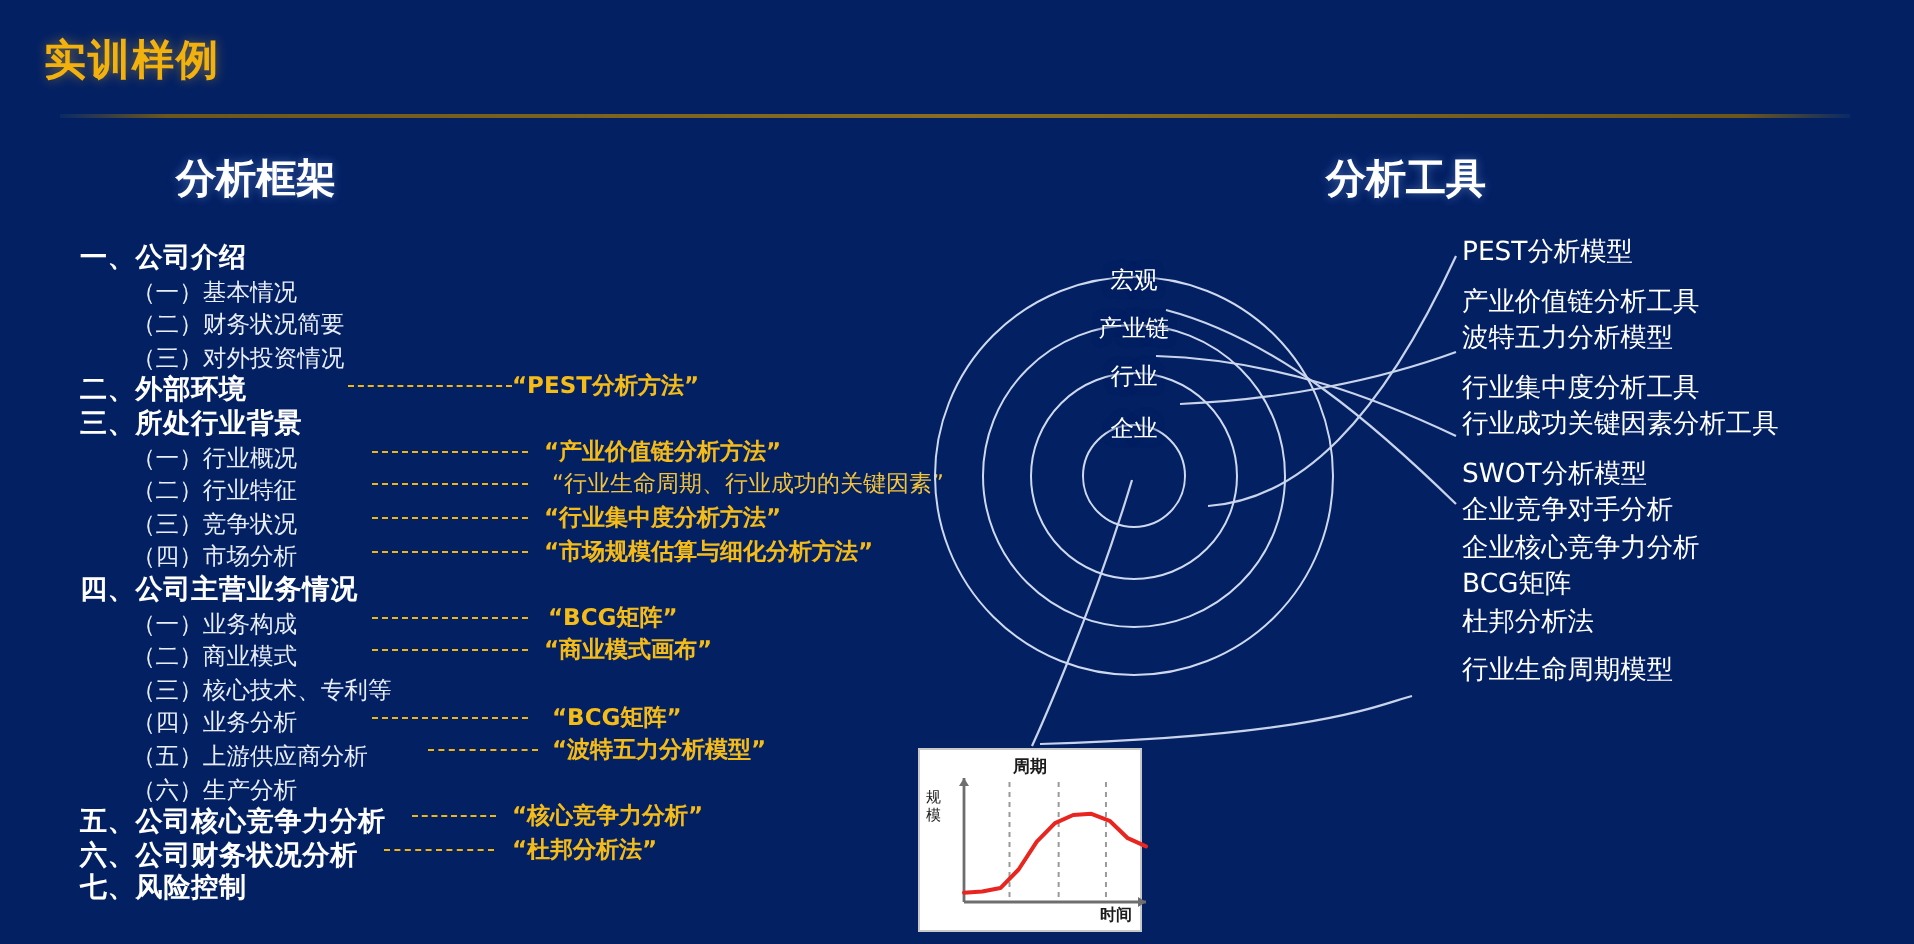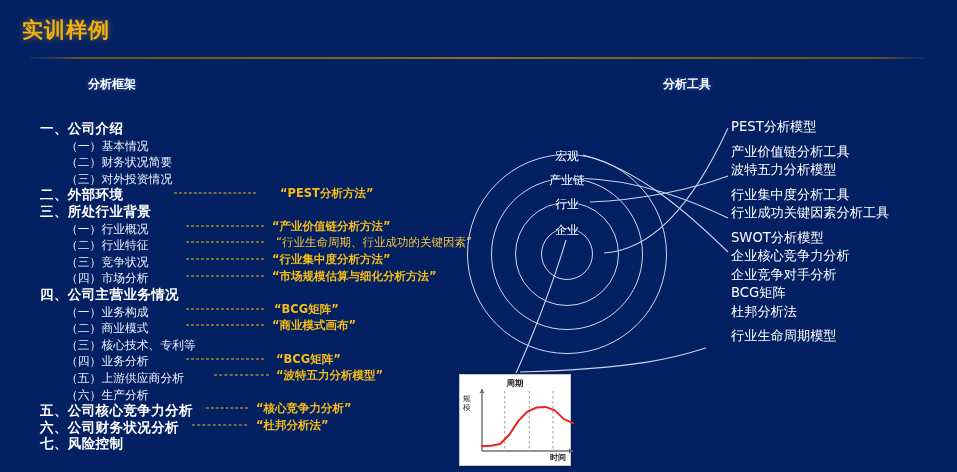--- a/index.html
+++ b/index.html
@@ -20,21 +20,21 @@
     text-shadow:0 0 6px rgba(255,190,30,.45);
   }
   .title-rule {
     position:absolute; left:30px; top:57px;
     width:895px; height:2px;
     background:linear-gradient(to right,#0a2a66 0%,#6d561b 6%,#8a6d22 50%,#6d561b 94%,#0a2a66 100%);
   }
 
   
   .col-head {
-    position:absolute; font-size:12px; font-weight:bold; color:#ffffff;
+    position:absolute; font-size:20px; font-weight:bold; color:#ffffff;
     text-shadow:0 0 5px rgba(140,180,255,.45);
   }
   #head-left  { left:88px;  top:76px; }
   #head-right { left:663px; top:76px; }
 
   
   #outline { position:absolute; left:34px; top:118px; width:430px; }
   .ol-row { position:relative; height:16.6px; white-space:nowrap; }
   .lvl1 {
     font-size:13.5px; font-weight:bold; color:#ffffff;
@@ -52,21 +52,21 @@
     font-size:11.5px; font-weight:bold; color:#f5bb16; white-space:nowrap;
   }
   .ol-row .note.thin { font-weight:normal; color:#f3c43a; }
 
   
   #tools { position:absolute; left:731px; top:118px; width:226px; }
   .tool-group { margin-bottom:6px; }
   .tool-line { font-size:13.2px; color:#ffffff; line-height:18.5px; white-space:nowrap; }
 
   
-  #diagram { position:absolute; left:455px; top:104px; width:290px; height:300px; }
+  #diagram { position:absolute; left:455px; top:88px; width:290px; height:300px; }
   .ring {
     position:absolute; border:1.4px solid #cfd9ee; border-radius:50%;
     box-sizing:border-box; background:transparent;
   }
   .ring-label {
     position:absolute; font-size:11.8px; color:#ffffff;
     transform:translate(-50%,-50%); white-space:nowrap;
     text-shadow:0 0 4px #032063, 0 0 4px #032063;
   }
 
@@ -100,21 +100,21 @@
   <div class="title-rule"></div>
 
   <div class="col-head" id="head-left">分析框架</div>
   <div class="col-head" id="head-right">分析工具</div>
 
   <div id="outline">
       <div class="ol-row"><span class="lvl1">一、公司介绍</span></div>
       <div class="ol-row"><span class="lvl2">（一）基本情况</span></div>
       <div class="ol-row"><span class="lvl2">（二）财务状况简要</span></div>
       <div class="ol-row"><span class="lvl2">（三）对外投资情况</span></div>
-      <div class="ol-row"><span class="lvl1">二、外部环境</span><span class="lead" style="left: 140px; width: 82px;"></span><span class="note" style="left: 246px;">“PEST分析方法”</span></div>
+      <div class="ol-row"><span class="lvl1">二、外部环境</span><span class="lead" style="left: 140px; width: 82px;"></span><span class="note" style="left: 222px;">“PEST分析方法”</span></div>
       <div class="ol-row"><span class="lvl1">三、所处行业背景</span></div>
       <div class="ol-row"><span class="lvl2">（一）行业概况</span><span class="lead" style="left: 152px; width: 78px;"></span><span class="note" style="left: 238px;">“产业价值链分析方法”</span></div>
       <div class="ol-row"><span class="lvl2">（二）行业特征</span><span class="lead" style="left: 152px; width: 78px;"></span><span class="note thin" style="left: 242px;">“行业生命周期、行业成功的关键因素”</span></div>
       <div class="ol-row"><span class="lvl2">（三）竞争状况</span><span class="lead" style="left: 152px; width: 78px;"></span><span class="note" style="left: 238px;">“行业集中度分析方法”</span></div>
       <div class="ol-row"><span class="lvl2">（四）市场分析</span><span class="lead" style="left: 152px; width: 78px;"></span><span class="note" style="left: 238px;">“市场规模估算与细化分析方法”</span></div>
       <div class="ol-row"><span class="lvl1">四、公司主营业务情况</span></div>
       <div class="ol-row"><span class="lvl2">（一）业务构成</span><span class="lead" style="left: 152px; width: 78px;"></span><span class="note" style="left: 240px;">“BCG矩阵”</span></div>
       <div class="ol-row"><span class="lvl2">（二）商业模式</span><span class="lead" style="left: 152px; width: 78px;"></span><span class="note" style="left: 238px; text-align: center;">“商业模式画布”</span></div>
       <div class="ol-row"><span class="lvl2">（三）核心技术、专利等</span></div>
       <div class="ol-row"><span class="lvl2">（四）业务分析</span><span class="lead" style="left: 152px; width: 78px;"></span><span class="note" style="left: 242px;">“BCG矩阵”</span></div>
@@ -170,22 +170,22 @@
       <div class="tool-group">
         <div class="tool-line">产业价值链分析工具</div>
         <div class="tool-line">波特五力分析模型</div>
       </div>
       <div class="tool-group">
         <div class="tool-line">行业集中度分析工具</div>
         <div class="tool-line">行业成功关键因素分析工具</div>
       </div>
       <div class="tool-group">
         <div class="tool-line">SWOT分析模型</div>
+        <div class="tool-line">企业竞争对手分析</div>
         <div class="tool-line">企业核心竞争力分析</div>
-        <div class="tool-line">企业竞争对手分析</div>
         <div class="tool-line">BCG矩阵</div>
         <div class="tool-line">杜邦分析法</div>
       </div>
       <div class="tool-group">
         <div class="tool-line">行业生命周期模型</div>
       </div>
     </div>
 
 </div>
 

